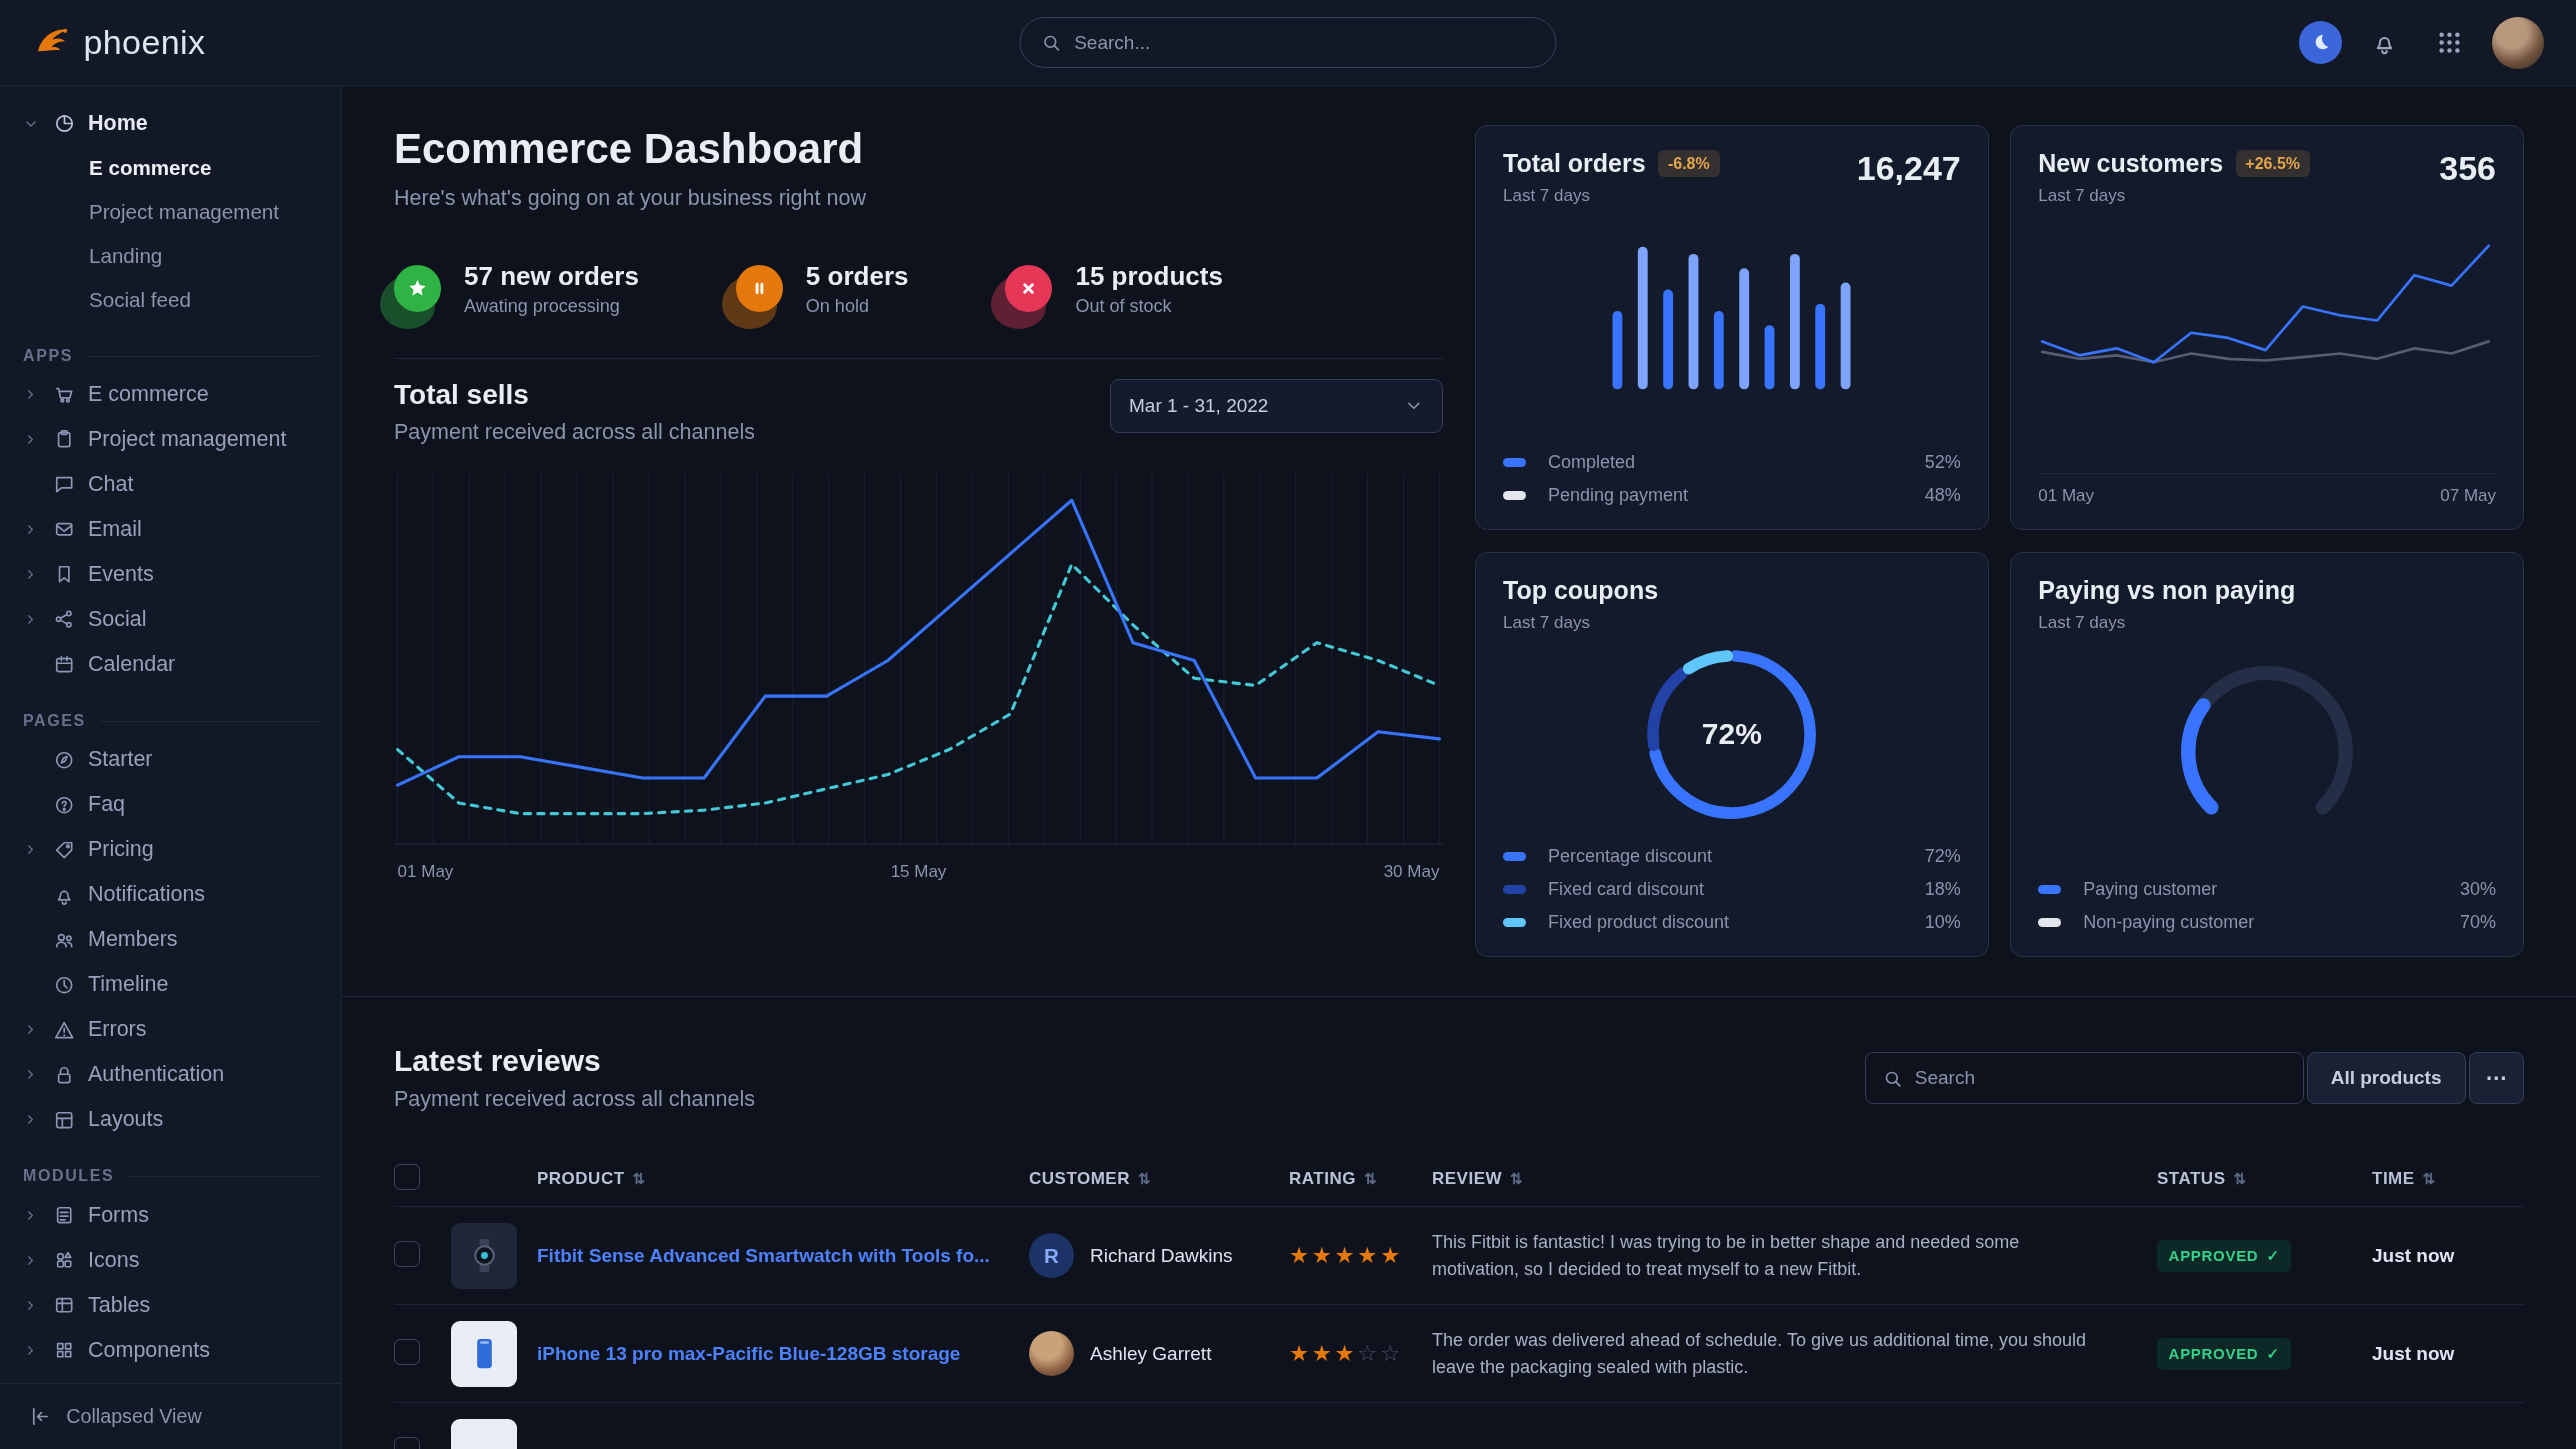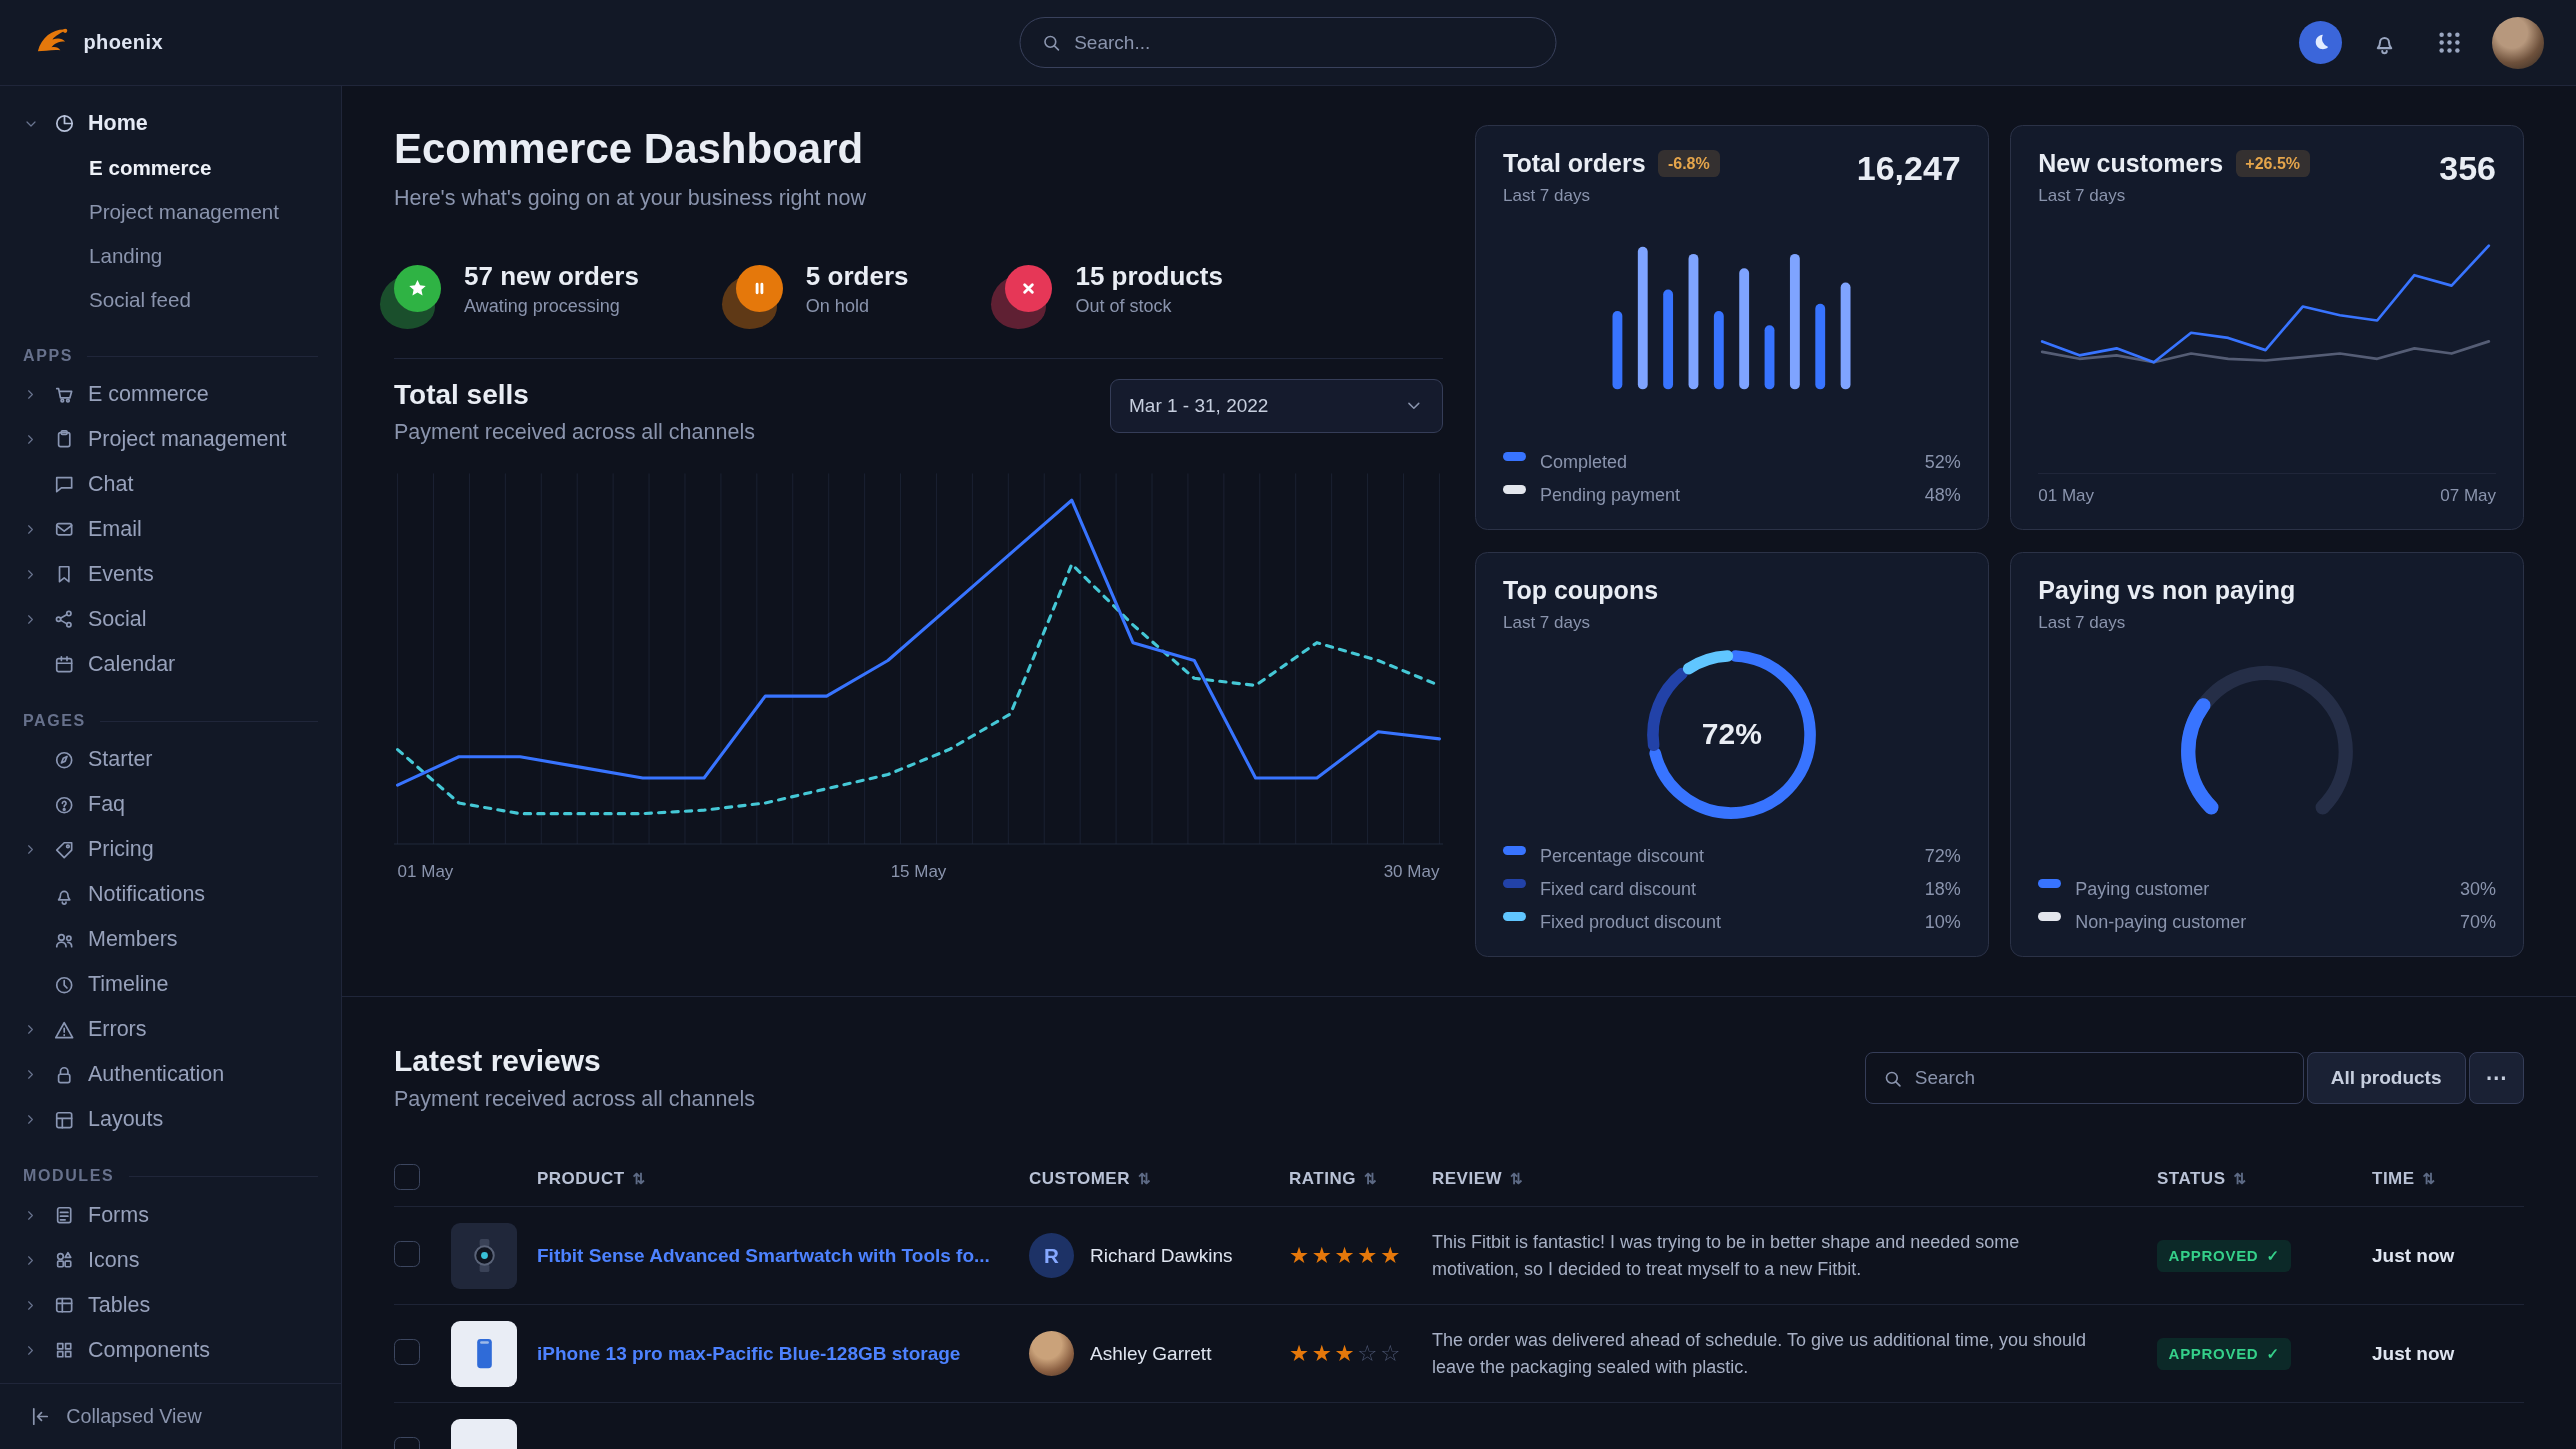--- a/index.html
+++ b/index.html
@@ -10,21 +10,21 @@
   }
   html,body{width:2576px;height:1449px;overflow:hidden;background:var(--bg);
     font-family:"Liberation Sans",sans-serif;color:var(--body-c);}
   button{font-family:inherit}
   .ico{display:block}
 
   
   .topnav{position:fixed;top:0;left:0;right:0;height:86px;background:var(--panel);
     border-bottom:0.9px solid var(--hairline);display:flex;align-items:center;padding:0 32px;z-index:10}
   .brand{display:flex;align-items:center;gap:12.5px;width:310px;cursor:pointer}
-  .brand-name{font-size:20px;font-weight:700;color:#dfe5f2;letter-spacing:0.4px}
+  .brand-name{font-size:34px;font-weight:400;color:#dfe5f2;letter-spacing:0.4px}
   .nav-search{position:absolute;left:50%;transform:translateX(-50%);width:537px;height:51px;
     border:0.9px solid #39415c;border-radius:26px;display:flex;align-items:center;gap:12.5px;
     padding:0 19.7px;color:var(--muted);background:transparent}
   .nav-search input{background:transparent;border:0;outline:0;color:var(--body-c);font-size:19px;width:100%;font-family:inherit}
   .nav-search input::placeholder{color:var(--muted)}
   .nav-actions{margin-left:auto;display:flex;align-items:center;gap:21.5px}
   .icon-btn{background:none;border:0;color:#9aa6c0;width:43px;height:43px;display:flex;
     align-items:center;justify-content:center;border-radius:50%;cursor:pointer}
   .theme-btn{background:#3b66da;color:#e3ecff}
   .avatar{border-radius:50%}
@@ -80,21 +80,21 @@
     display:flex;flex-direction:column;overflow:hidden}
   .card h3{font-size:25px;font-weight:700;color:var(--text)}
   .card-title-row{display:flex;align-items:center;gap:12.5px}
   .badge{font-size:16px;font-weight:700;padding:4.5px 9.8px;border-radius:6.3px}
   .badge.warn{background:rgba(229,165,75,.16);color:#e5a54b}
   .period{font-size:17px;color:var(--muted);margin-top:8px}
   .card-head{display:flex;justify-content:space-between;align-items:flex-start}
   .big-val{font-size:34px;font-weight:700;color:var(--text)}
   .center-chart{margin:auto}
   .legend{margin-top:auto;display:flex;flex-direction:column;gap:11.6px}
-  .lg-row{display:flex;gap:14px;font-size:18px}
+  .lg-row{display:flex;align-items:center;gap:22px;font-size:18px}
   .lg-swatch{width:23px;height:9px;border-radius:4.5px;flex:none}
   .lg-label{color:var(--muted);flex:1}
   .lg-val{color:var(--muted)}
   .card-xlabels{display:flex;justify-content:space-between;border-top:0.9px solid var(--hairline);
     padding-top:12.5px;margin-top:auto;color:var(--muted);font-size:17px}
   #chart-new-customers{margin-top:12.5px}
   .donut-wrap{position:relative;margin:14.3px auto 9px;width:175px;height:175px}
   .donut-center{position:absolute;inset:0;display:flex;align-items:center;justify-content:center;
     font-size:30px;font-weight:700;color:var(--text)}
 

